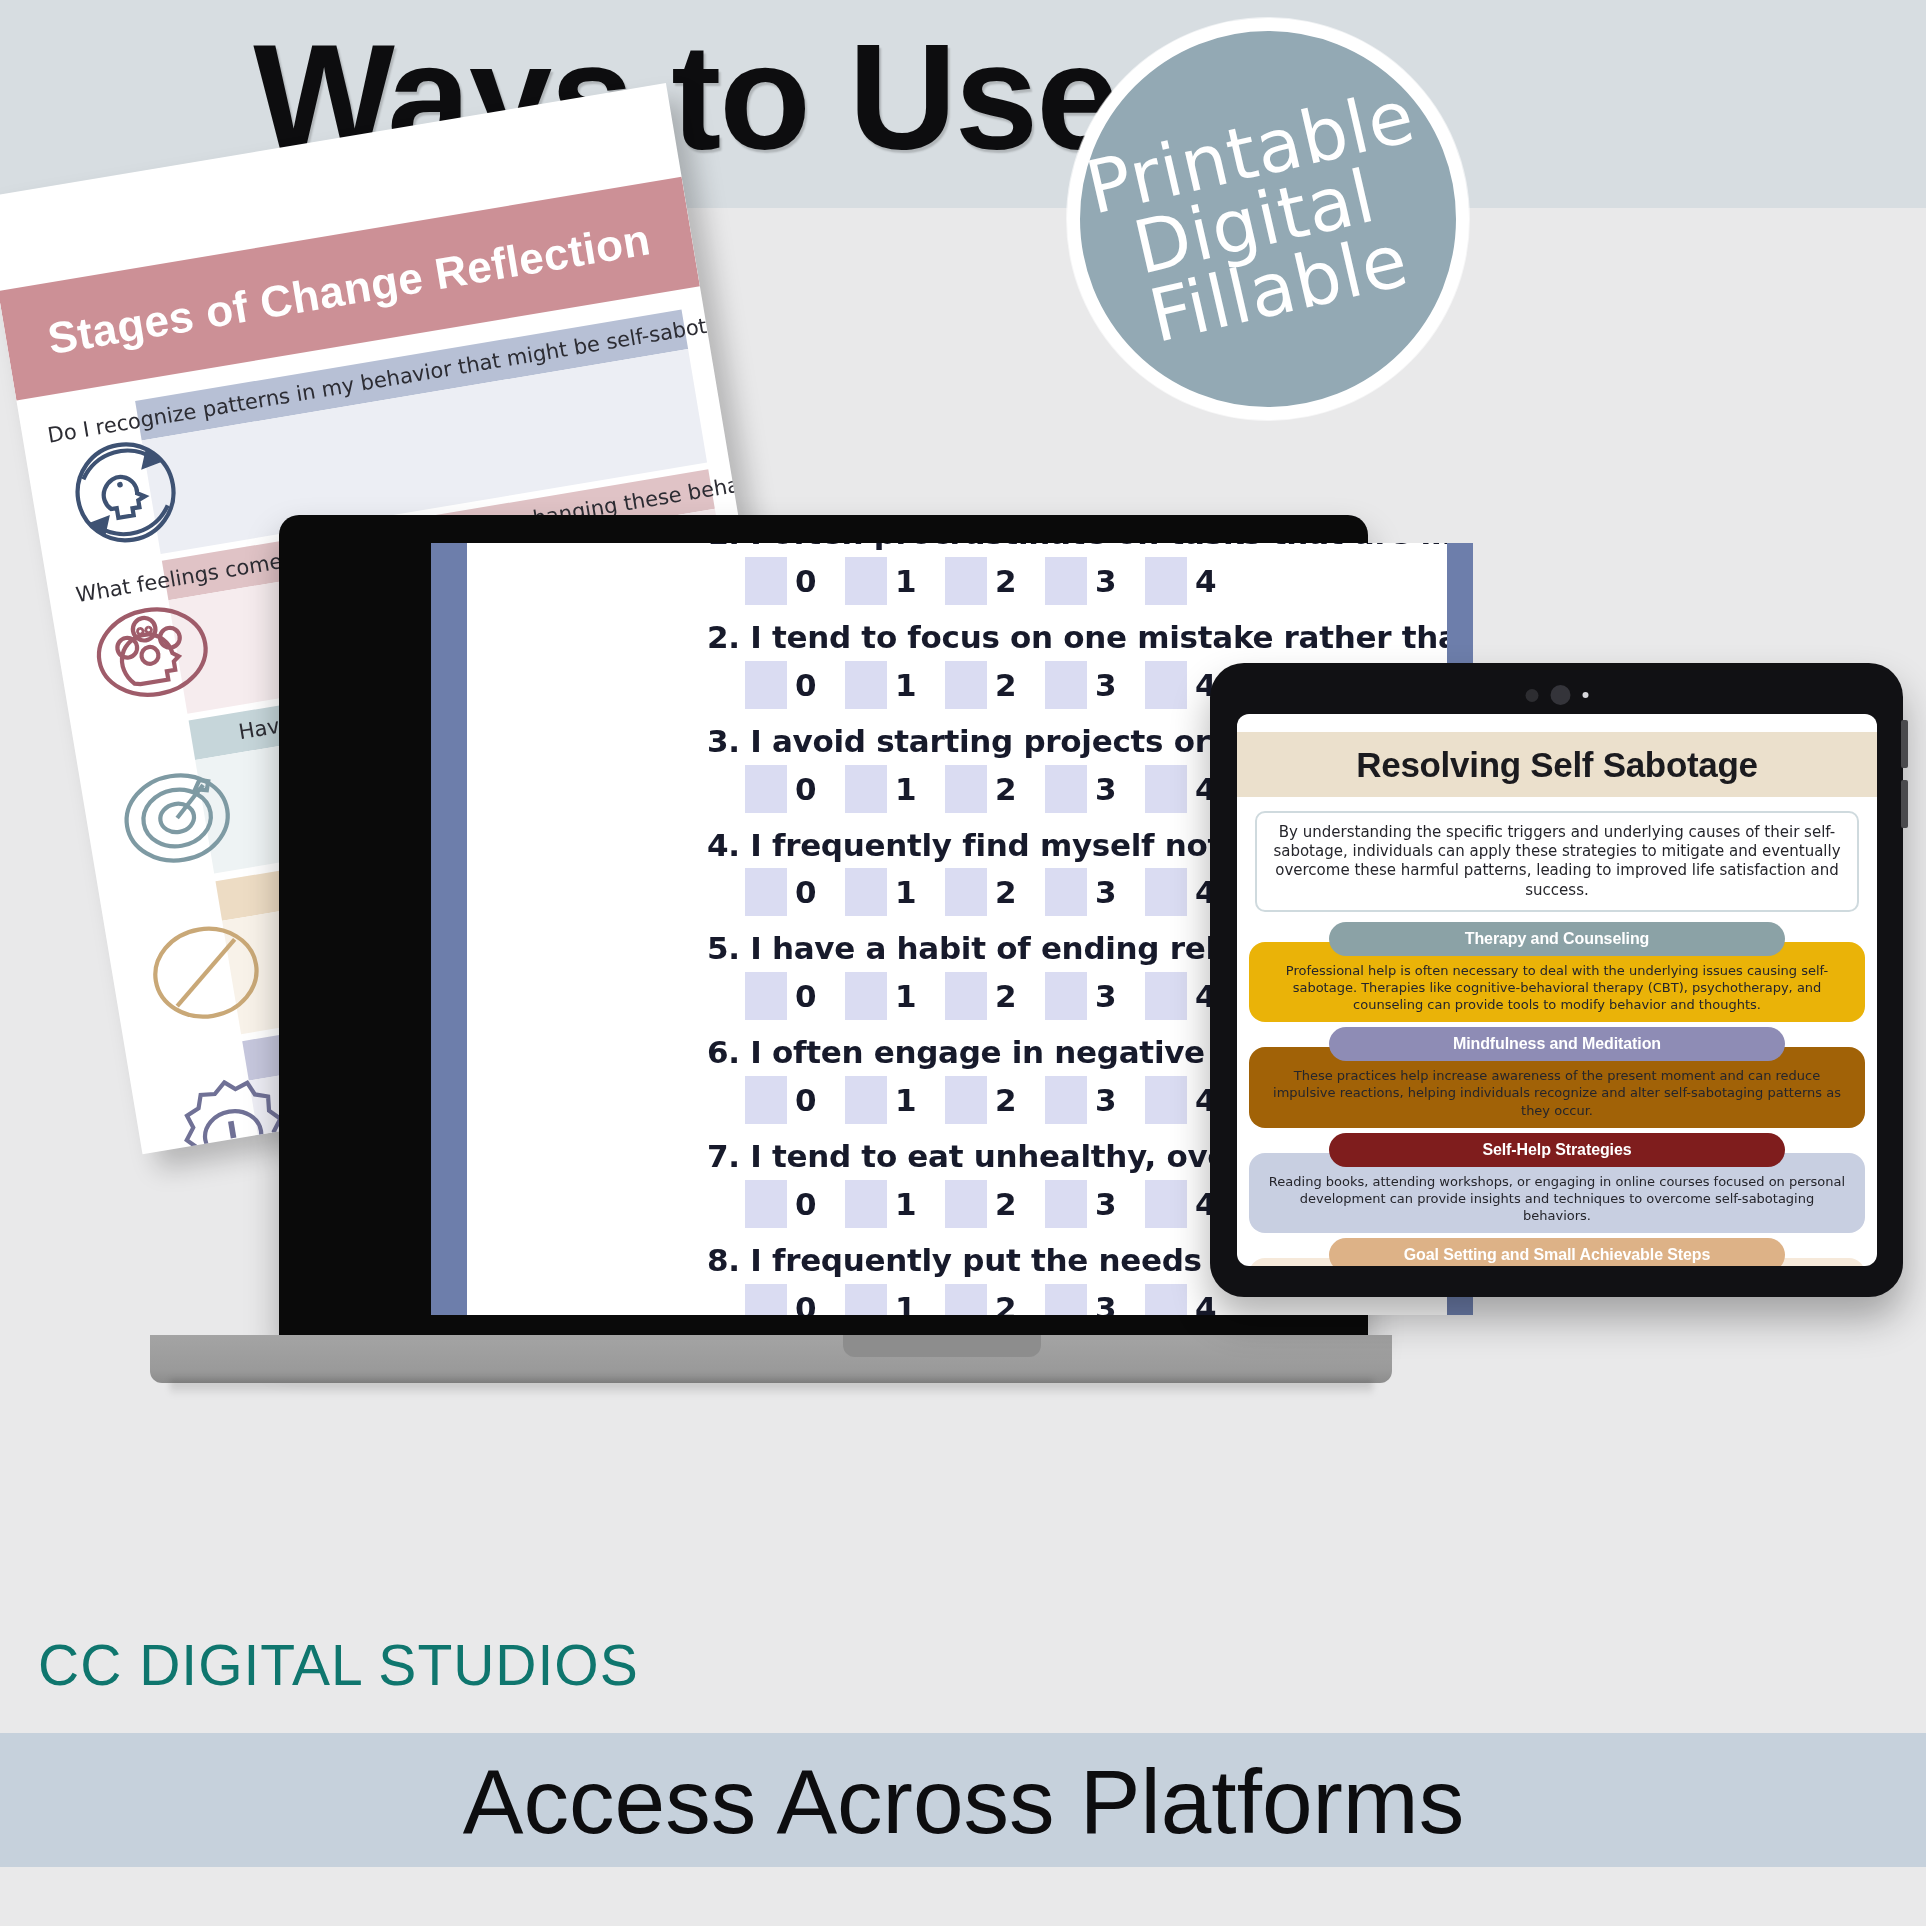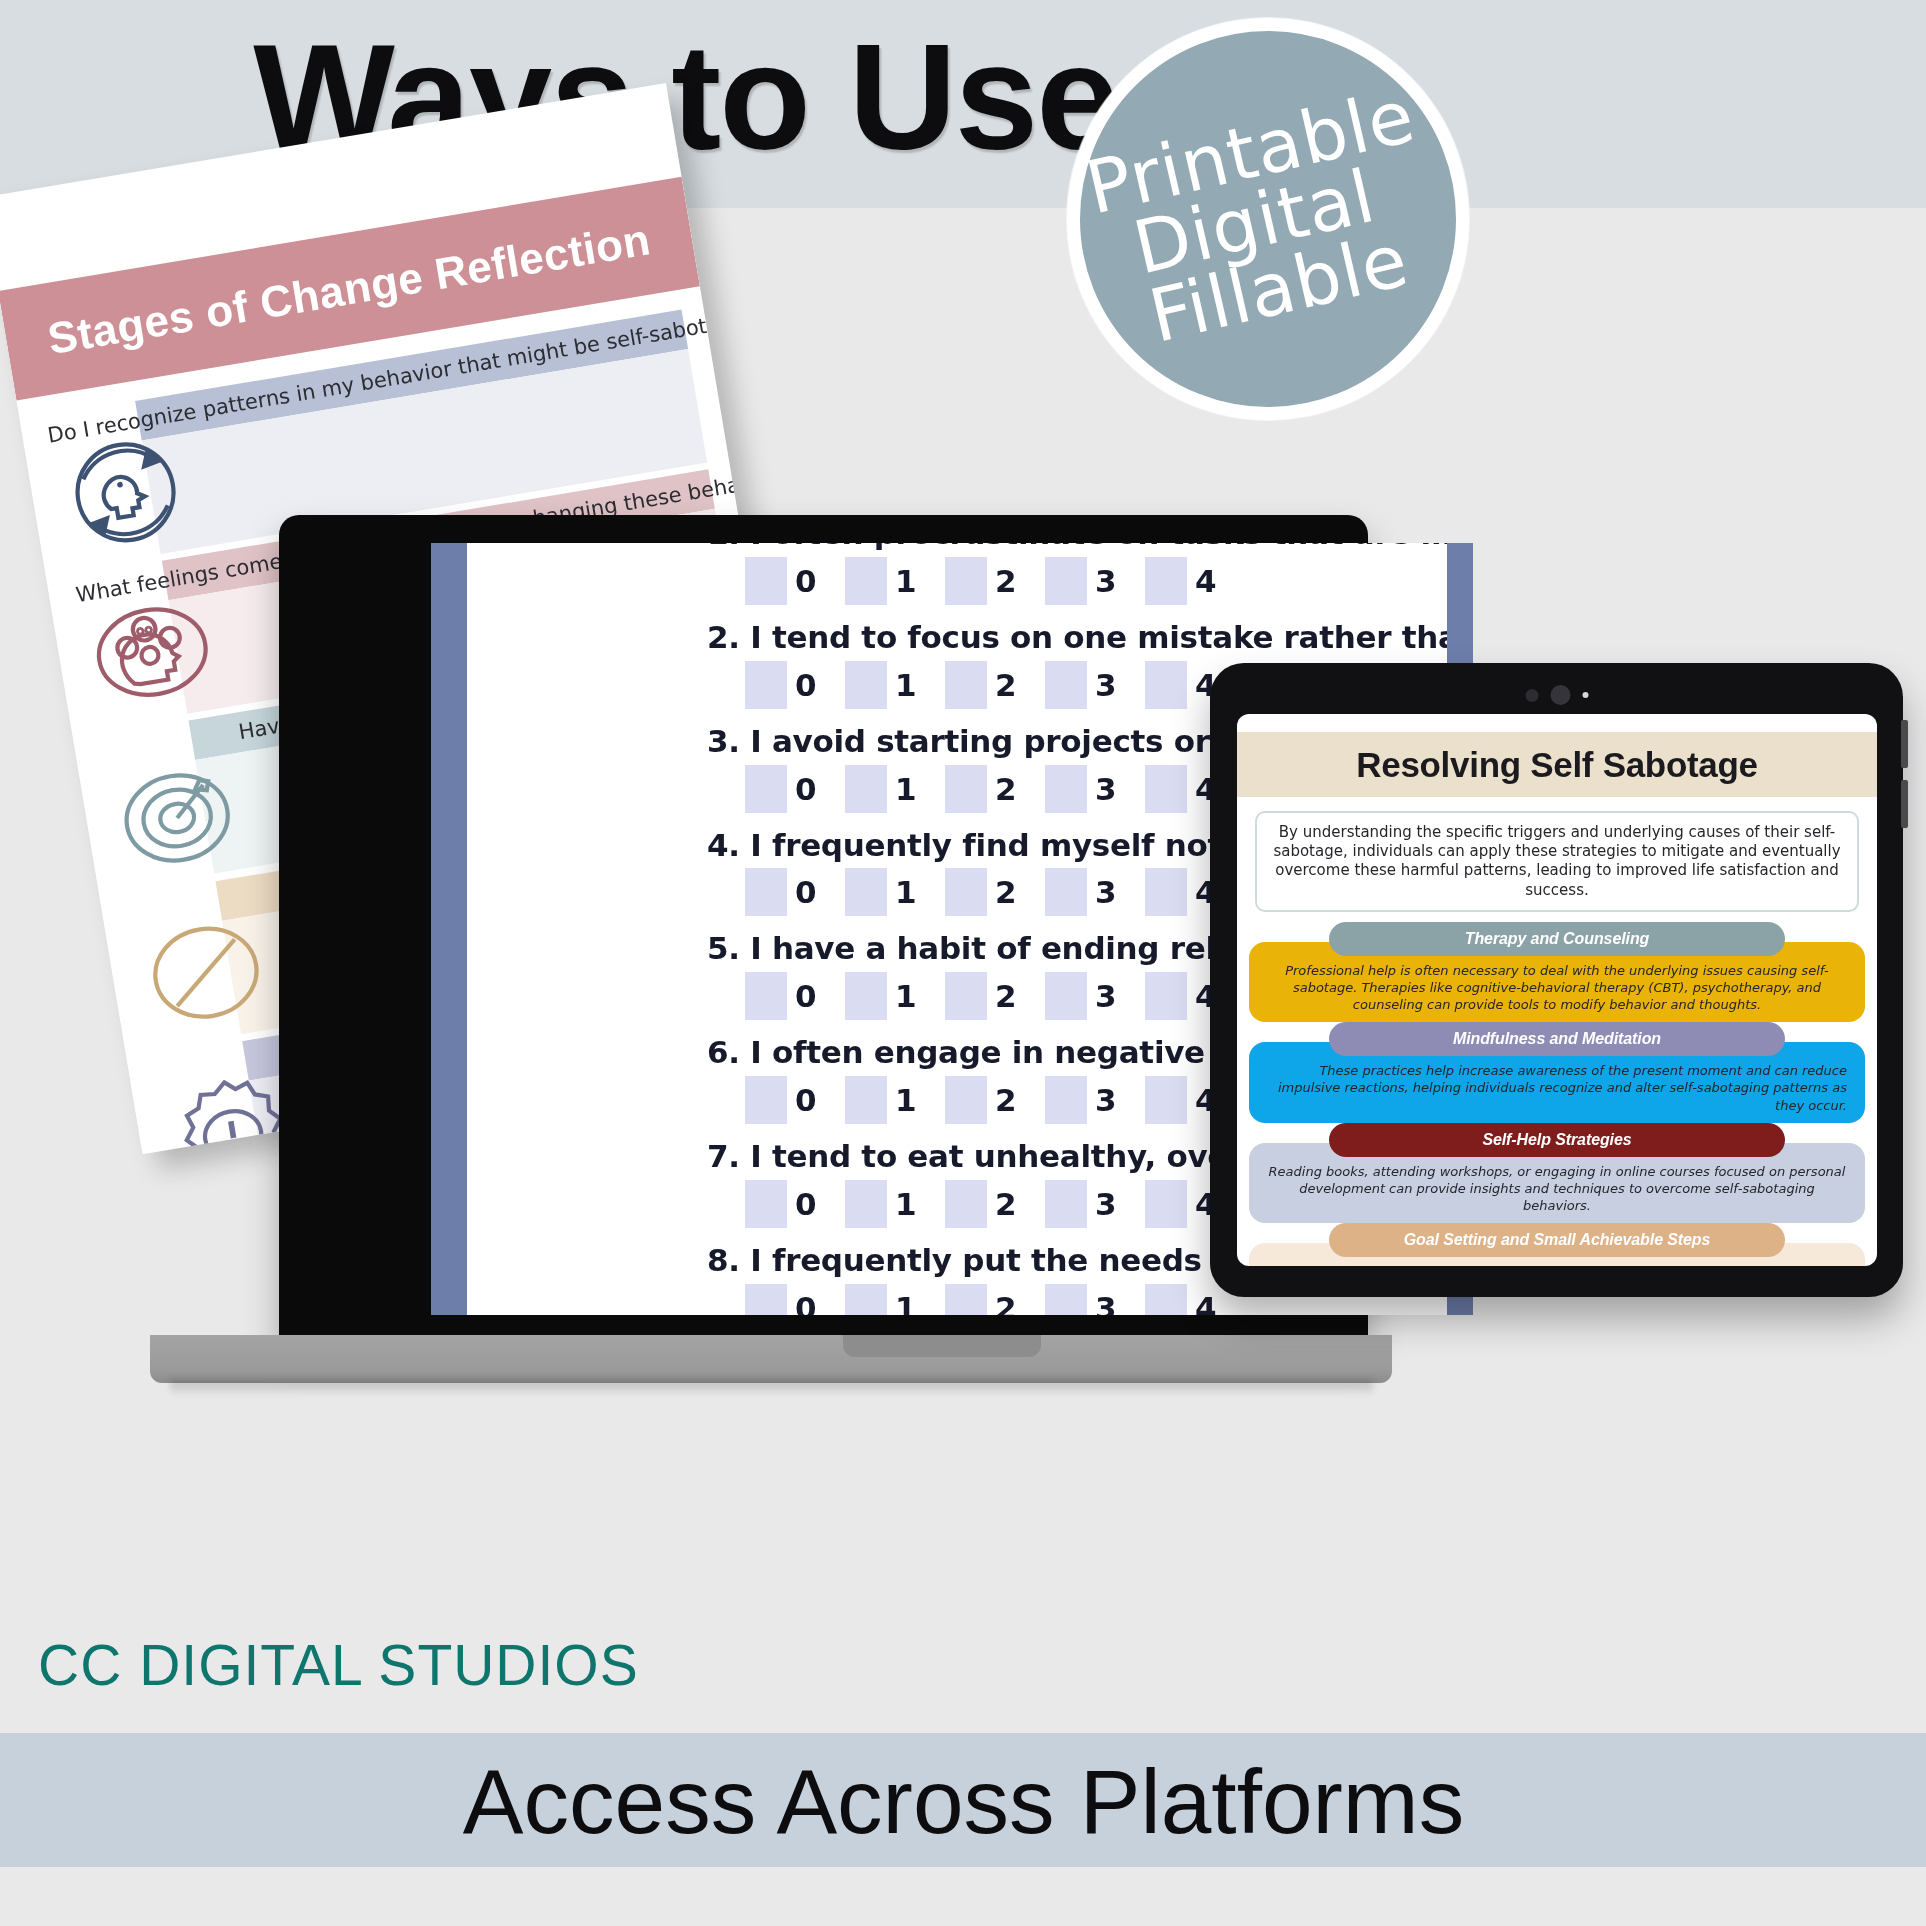--- a/index.html
+++ b/index.html
@@ -170,21 +170,21 @@
     margin:18px 0 0 0;height:65px;background:#ebe0cc;
     display:flex;align-items:center;justify-content:center;
   }
   .t-title{font-size:35px;font-weight:700;color:#1b1b1f;letter-spacing:-0.3px;}
   .t-intro{
     margin:14px 18px 0 18px;border:2px solid #cfdade;border-radius:10px;
     padding:10px 14px;font-size:15px;line-height:1.28;color:#25252b;
     text-align:center;font-family:"DejaVu Sans", sans-serif;
   }
   .t-sections{margin:10px 12px 0 12px;}
-  .t-sec{position:relative;font-style:italic;}
+  .t-sec{position:relative;margin-bottom:5px;}
   .t-sec-head{
     position:relative;z-index:2;margin:0 auto;width:74%;height:34px;
     border-radius:17px;display:flex;align-items:center;justify-content:center;
     color:#ffffff;font-size:16px;font-weight:700;letter-spacing:-0.1px;
   }
   .t-sec-body{
     position:relative;margin-top:-14px;padding:20px 18px 9px 18px;
     border-radius:16px;font-size:13px;line-height:1.32;text-align:center;
     color:#25252b;font-family:"DejaVu Sans", sans-serif;
   }
@@ -514,21 +514,21 @@
         <div class="t-title">Resolving Self Sabotage</div>
       </div>
       <div class="t-intro">By understanding the specific triggers and underlying causes of their self-sabotage, individuals can apply these strategies to mitigate and eventually overcome these harmful patterns, leading to improved life satisfaction and success.</div>
       <div class="t-sections" id="t-sections">
           <div class="t-sec">
             <div class="t-sec-head" style="background: rgb(139, 162, 166);">Therapy and Counseling</div>
             <div class="t-sec-body" style="background: #eab308;">Professional help is often necessary to deal with the underlying issues causing self-sabotage. Therapies like cognitive-behavioral therapy (CBT), psychotherapy, and counseling can provide tools to modify behavior and thoughts.</div>
           </div>
           <div class="t-sec">
             <div class="t-sec-head" style="background: rgb(142, 140, 181);">Mindfulness and Meditation</div>
-            <div class="t-sec-body" style="background: #0ea5e9; text-align: right;">These practices help increase awareness of the present moment and can reduce impulsive reactions, helping individuals recognize and alter self-sabotaging patterns as they occur.</div>
+            <div class="t-sec-body" style="background: #a16207;">These practices help increase awareness of the present moment and can reduce impulsive reactions, helping individuals recognize and alter self-sabotaging patterns as they occur.</div>
           </div>
           <div class="t-sec">
             <div class="t-sec-head" style="background: #7f1d1d;">Self-Help Strategies</div>
             <div class="t-sec-body" style="background: rgb(200, 207, 225);">Reading books, attending workshops, or engaging in online courses focused on personal development can provide insights and techniques to overcome self-sabotaging behaviors.</div>
           </div>
           <div class="t-sec">
             <div class="t-sec-head" style="background: rgb(221, 178, 135);">Goal Setting and Small Achievable Steps</div>
             <div class="t-sec-body" style="background: rgb(246, 233, 218);">Setting clear, realistic goals and breaking them into manageable steps can help maintain focus and motivation, reducing the likelihood of self-sabotage.</div>
           </div>
         </div>

